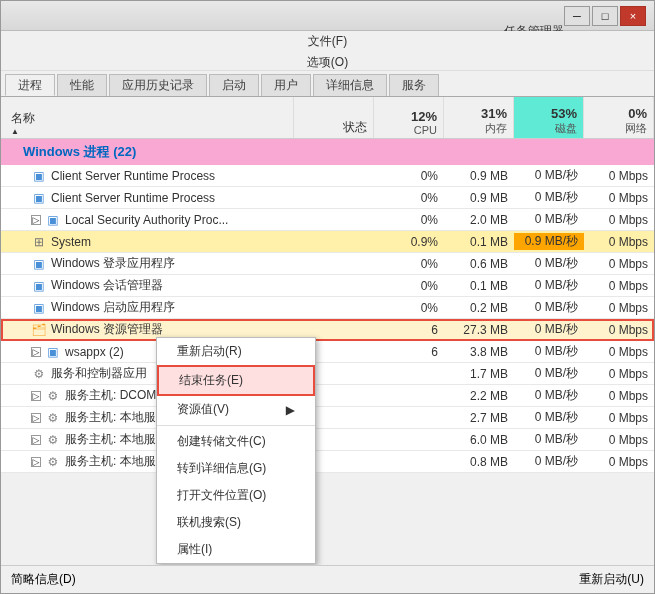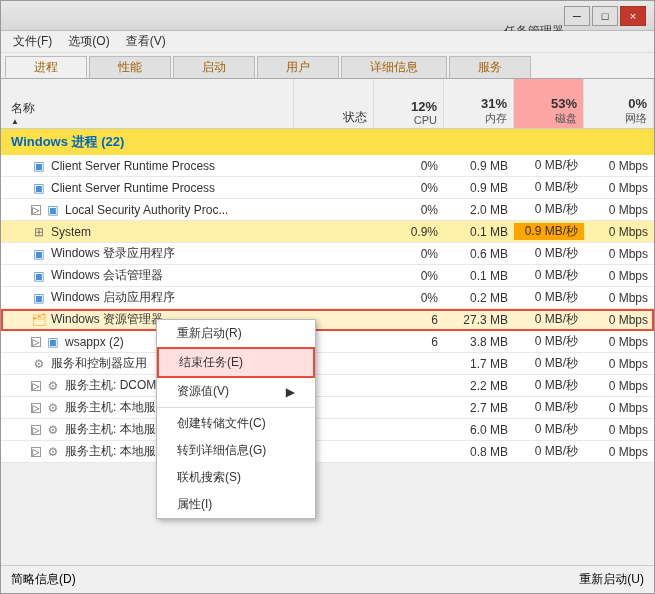--- a/index.html
+++ b/index.html
@@ -50,49 +50,50 @@
       align-items: center;
       justify-content: center;
     }
     .title-btn.close {
       background: #c0392b;
       color: white;
       border-color: #a93226;
     }
     .menu-bar {
       background: #f0f0f0;
-      height: 22px;
+      height: 40px;
       display: flex;
       align-items: center;
       padding: 0 4px;
       border-bottom: 1px solid #ddd;
+      flex-direction: column;
     }
     .menu-item {
       padding: 2px 8px;
       cursor: pointer;
       font-size: 12px;
       color: #333;
     }
     .tabs-bar {
       background: #f0f0f0;
       height: 26px;
       display: flex;
       align-items: flex-end;
       padding: 0 4px;
       border-bottom: 1px solid #aaa;
     }
     .tab {
-      padding: 3px 28px;
+      padding: 3px 12px;
       cursor: pointer;
       font-size: 12px;
       border: 1px solid #bbb;
       border-bottom: none;
       background: #e0e0e0;
       margin-right: 2px;
-      color: #a16207;
+      color: #404040;
       height: 22px;
       display: flex;
       align-items: center;
     }
     .tab.active {
       background: #f0f0f0;
       border-bottom: 1px solid #f0f0f0;
       font-weight: normal;
     }
     .content-area {
@@ -100,21 +101,21 @@
       display: flex;
       flex-direction: column;
       overflow: hidden;
       position: relative;
     }
     .table-header {
       display: grid;
       grid-template-columns: 1fr 80px 70px 70px 70px 70px;
       background: #f0f0f0;
       border-bottom: 1px solid #ccc;
-      height: 50px;
+      height: 42px;
     }
     .col-header {
       padding: 2px 6px;
       font-size: 12px;
       color: #333;
       display: flex;
       flex-direction: column;
       justify-content: flex-end;
       align-items: flex-end;
       border-right: 1px solid #ddd;
@@ -139,22 +140,22 @@
     }
     .table-body {
       flex: 1;
       overflow-y: auto;
       overflow-x: hidden;
     }
     .group-header {
       color: #0067c0;
       font-size: 13px;
       font-weight: bold;
-      padding: 4px 10px;
-      background: #fde047;
+      padding: 4px 22px;
+      background: #f9a8d4;
     }
     .row {
       display: grid;
       grid-template-columns: 1fr 80px 70px 70px 70px 70px;
       height: 22px;
       align-items: center;
       border-bottom: 1px solid #e8e8e8;
       background: white;
     }
     .row.highlighted {
@@ -287,20 +288,21 @@
 
   <div class="menu-bar">
     <div class="menu-item">文件(F)</div>
     <div class="menu-item">选项(O)</div>
     <div class="menu-item">查看(V)</div>
   </div>
 
   <div class="tabs-bar">
     <div class="tab active">进程</div>
     <div class="tab">性能</div>
+    <div class="tab">应用历史记录</div>
     <div class="tab">启动</div>
     <div class="tab">用户</div>
     <div class="tab">详细信息</div>
     <div class="tab">服务</div>
   </div>
 
   <div class="content-area">
 
     <div class="table-header">
       <div class="col-header">
@@ -311,21 +313,21 @@
         <span>状态</span>
       </div>
       <div class="col-header">
         <span class="pct">12%</span>
         <span class="label">CPU</span>
       </div>
       <div class="col-header">
         <span class="pct">31%</span>
         <span class="label">内存</span>
       </div>
-      <div class="col-header" style="background:#fca5a5;text-align:center;">
+      <div class="col-header" style="background:#5eead4;text-align:center;">
         <span class="pct">53%</span>
         <span class="label">磁盘</span>
       </div>
       <div class="col-header">
         <span class="pct">0%</span>
         <span class="label">网络</span>
       </div>
     </div>
 
     <div class="table-body">
@@ -512,20 +514,21 @@
     <div class="context-menu">
       <div class="context-menu-item">重新启动(R)</div>
       <div class="context-menu-item highlighted-item">结束任务(E)</div>
       <div class="context-menu-item">
         <span>资源值(V)</span>
         <span>▶</span>
       </div>
       <div class="context-menu-separator"></div>
       <div class="context-menu-item">创建转储文件(C)</div>
       <div class="context-menu-item">转到详细信息(G)</div>
+      <div class="context-menu-item">打开文件位置(O)</div>
       <div class="context-menu-item">联机搜索(S)</div>
       <div class="context-menu-item">属性(I)</div>
     </div>
 
   </div>
 
   <div class="status-bar">
     <a class="status-link">简略信息(D)</a>
     <a class="status-link">重新启动(U)</a>
   </div>

